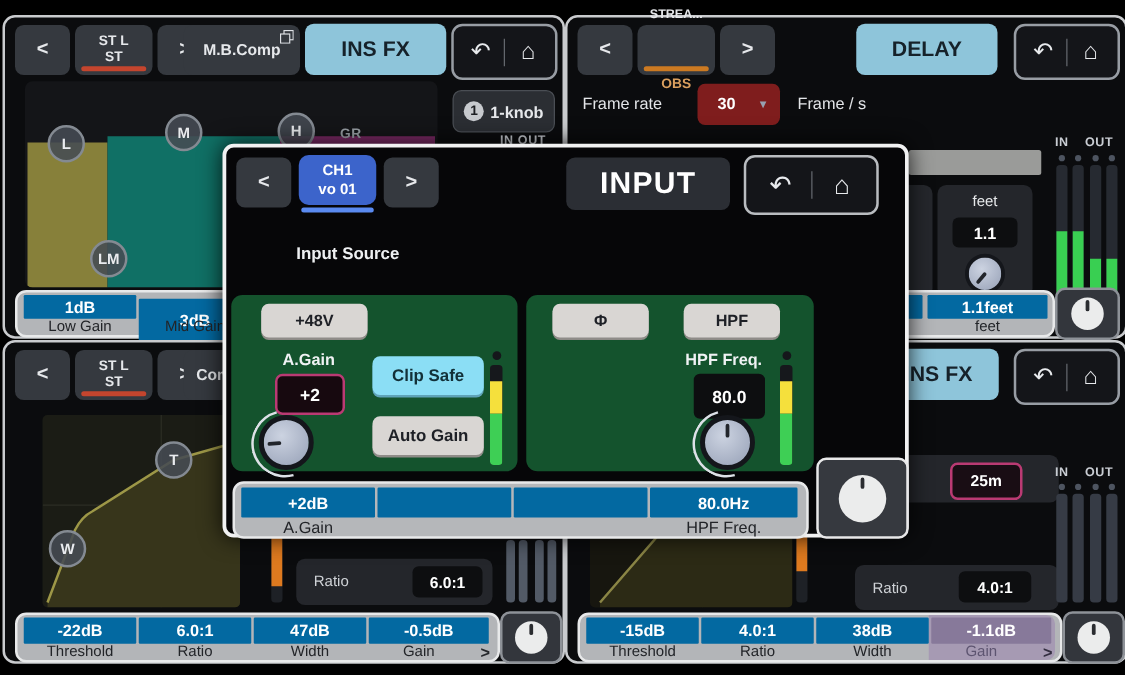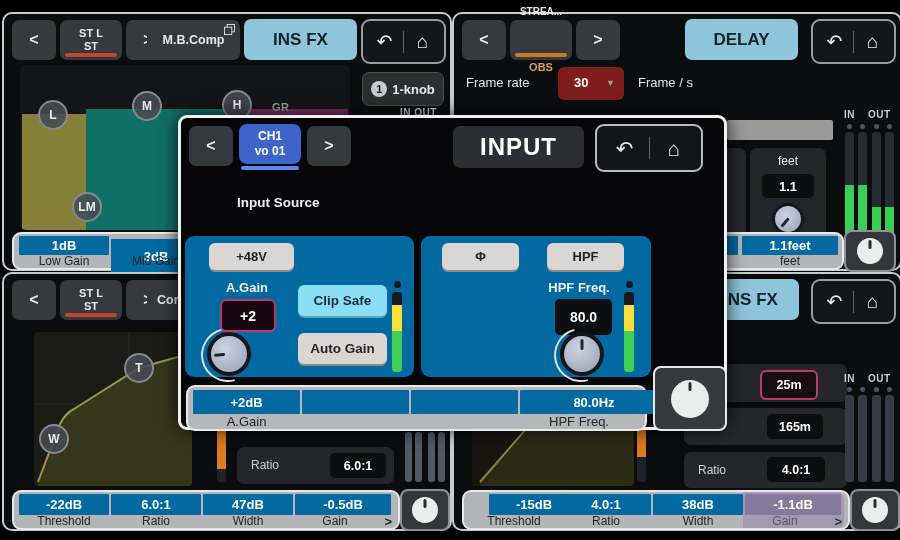--- a/index.html
+++ b/index.html
@@ -24,21 +24,21 @@
   .flabel{position:absolute;font-size:12px;color:#222428;display:flex;align-items:center;justify-content:center;}
   .kbox{position:absolute;background:#33363c;border:2px solid #8e9298;border-radius:8px;
         display:flex;align-items:center;justify-content:center;}
   .kwhite{border-radius:50%;background:#ebecec;position:relative;}
   .kwhite::after{content:'';position:absolute;left:50%;top:2px;width:3px;height:9px;background:#2a2c30;
                  transform:translateX(-50%);border-radius:2px;}
   .vbox{background:#0d0e10;border-radius:5px;color:#fff;font-weight:bold;display:flex;
         align-items:center;justify-content:center;position:absolute;}
   .lightbtn{position:absolute;background:#d9d6d3;border-radius:6px;color:#1e2026;font-weight:bold;
             display:flex;align-items:center;justify-content:center;font-size:13px;box-shadow:0 2px 0 #8f8c88;}
-  .card{position:absolute;background:#0369a1;border-radius:9px;}
+  .card{position:absolute;background:#14532d;border-radius:9px;}
   .marker{position:absolute;width:30px;height:30px;border-radius:50%;background:rgba(70,75,83,.88);
           border:2px solid #848a92;color:#e9ebee;display:flex;align-items:center;justify-content:center;
           font-size:12px;font-weight:bold;box-sizing:border-box;}
   .meter{position:absolute;background:#262a31;border-radius:3px;overflow:hidden;}
   .mfill{position:absolute;left:0;right:0;}
   .pdot{position:absolute;width:5px;height:5px;border-radius:50%;background:#4d5460;}
   .knob{position:absolute;border-radius:50%;background:radial-gradient(circle at 40% 35%,#ccd3e1,#96a0b6);
         border:4px solid #14161b;box-sizing:border-box;}
   .ptr{position:absolute;inset:0;}
   .ptr::after{content:'';position:absolute;left:50%;top:3px;width:3px;height:11px;border-radius:2px;
@@ -246,42 +246,39 @@
       </svg>
     </div>
 
     <div class="meter" style="left:183px;top:60px;width:9px;height:148px;background:#1e2126;">
       <div class="mfill" style="top:0;height:123px;background:#de7a1f;"></div>
     </div>
 
     <div class="rowbox" style="left:230px;top:90px;width:163px;height:38px;">
       <div class="vbox" style="right:29px;top:6px;width:54px;height:26px;font-size:12.5px;background:#190d14;border:2px solid #ba3a73;border-radius:6px;">25m</div>
     </div>
-    <div class="rowbox" style="left:230px;top:134px;width:163px;height:37px;">
-      <div class="vbox" style="right:24px;top:6px;width:56px;height:25px;font-size:12.5px;">165m</div>
-    </div>
     <div class="rowbox" style="left:230px;top:178px;width:163px;height:36px;">
       <span class="rowlabel" style="left:14px;top:11px;">Ratio</span>
       <div class="vbox" style="right:22px;top:5px;width:58px;height:25px;font-size:12.5px;">4.0:1</div>
     </div>
 
     <div class="slabel" style="left:390px;top:99px;">IN</div>
     <div class="slabel" style="left:414px;top:99px;">OUT</div>
     <div class="pdot" style="left:393px;top:113px;"></div>
     <div class="pdot" style="left:406px;top:113px;"></div>
     <div class="pdot" style="left:420px;top:113px;"></div>
     <div class="pdot" style="left:433px;top:113px;"></div>
     <div class="meter" style="left:391px;top:121px;width:9px;height:87px;background:#363b45;"></div>
     <div class="meter" style="left:404px;top:121px;width:9px;height:87px;background:#363b45;"></div>
     <div class="meter" style="left:418px;top:121px;width:9px;height:87px;background:#363b45;"></div>
     <div class="meter" style="left:431px;top:121px;width:9px;height:87px;background:#363b45;"></div>
 
     <div class="fstrip" style="left:8px;top:216px;width:384px;height:36px;overflow:hidden;">
       <div class="abs" style="left:279px;top:0;width:101px;height:36px;background:#a69ab3;border-radius:0 7px 7px 0;"></div>
-      <div class="fcell" style="left:5px;top:2px;width:90px;height:21px;margin-left:20px;">-15dB</div>
+      <div class="fcell" style="left:5px;top:2px;width:90px;height:21px;">-15dB</div>
       <div class="fcell" style="left:97px;top:2px;width:90px;height:21px;">4.0:1</div>
       <div class="fcell" style="left:189px;top:2px;width:90px;height:21px;">38dB</div>
       <div class="fcell" style="left:281px;top:2px;width:96px;height:21px;background:#87799a;">-1.1dB</div>
       <div class="flabel" style="left:5px;top:23px;width:90px;height:12px;">Threshold</div>
       <div class="flabel" style="left:97px;top:23px;width:90px;height:12px;">Ratio</div>
       <div class="flabel" style="left:189px;top:23px;width:90px;height:12px;">Width</div>
       <div class="flabel" style="left:281px;top:23px;width:80px;height:12px;color:#5d5470;">Gain</div>
       <span class="abs" style="right:6px;top:22px;font-size:13px;font-weight:bold;color:#332e40;">&gt;</span>
     </div>
     <div class="kbox" style="left:396px;top:215px;width:46px;height:38px;">
@@ -340,21 +337,21 @@
       <div class="meter" style="left:203px;top:56px;width:10px;height:80px;background:#16181c;">
         <div class="mfill" style="top:13px;height:26px;background:#f5e03c;"></div>
         <div class="mfill" style="top:39px;height:41px;background:#3ecf55;"></div>
       </div>
     </div>
 
     <div class="fstrip" style="left:5px;top:267px;width:457px;height:42px;background:#b5b7ba;">
       <div class="fcell" style="left:5px;top:3px;width:107px;height:24px;">+2dB</div>
       <div class="fcell" style="left:114px;top:3px;width:107px;height:24px;"></div>
       <div class="fcell" style="left:223px;top:3px;width:107px;height:24px;"></div>
-      <div class="fcell" style="left:332px;top:3px;width:118px;height:24px;padding-left:15px;">80.0Hz</div>
+      <div class="fcell" style="left:332px;top:3px;width:118px;height:24px;">80.0Hz</div>
       <div class="flabel" style="left:5px;top:28px;width:107px;height:13px;font-size:13px;">A.Gain</div>
       <div class="flabel" style="left:332px;top:28px;width:118px;height:13px;font-size:13px;">HPF Freq.</div>
     </div>
     <div class="kbox" style="left:472px;top:248px;width:70px;height:61px;background:#36393f;border-color:#e8e8e9;">
       <div class="kwhite" style="width:38px;height:38px;"></div>
     </div>
   </div>
 
 </div>
 

